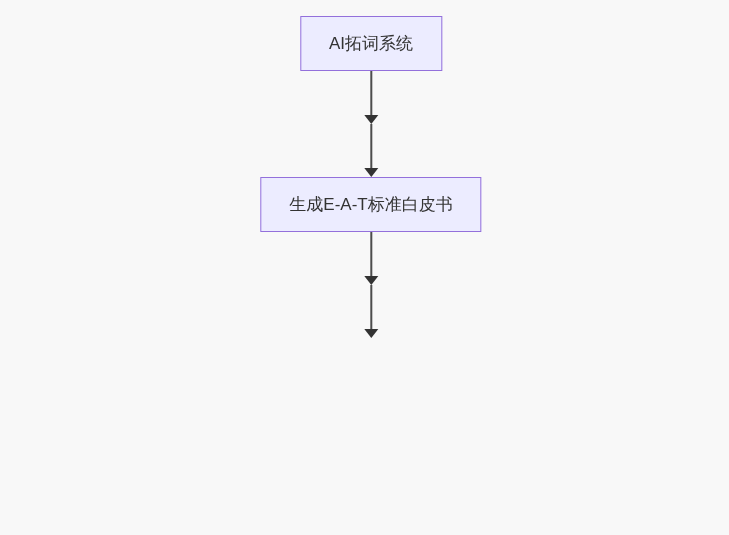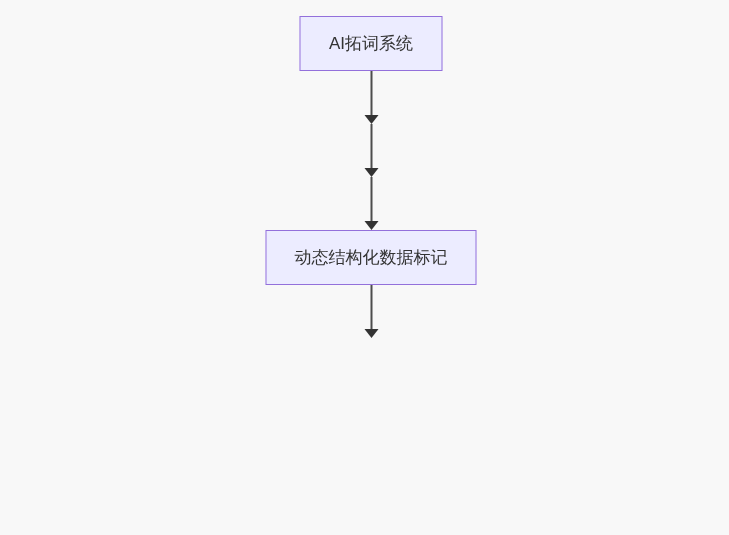--- a/index.html
+++ b/index.html
@@ -74,29 +74,29 @@
       <div class="shaft"></div>
       <div class="head"></div>
     </div>
 
 
     <div class="edge">
       <div class="shaft"></div>
       <div class="head"></div>
     </div>
 
+    <div class="node">
+      <span>生成E-A-T标准白皮书</span>
+    </div>
 
     <div class="edge">
       <div class="shaft"></div>
       <div class="head"></div>
     </div>
 
-    <div class="node">
-      <span>动态结构化数据标记</span>
-    </div>
 
     <div class="edge">
       <div class="shaft"></div>
       <div class="head"></div>
     </div>
 
 
   </div>
 </div>
 

